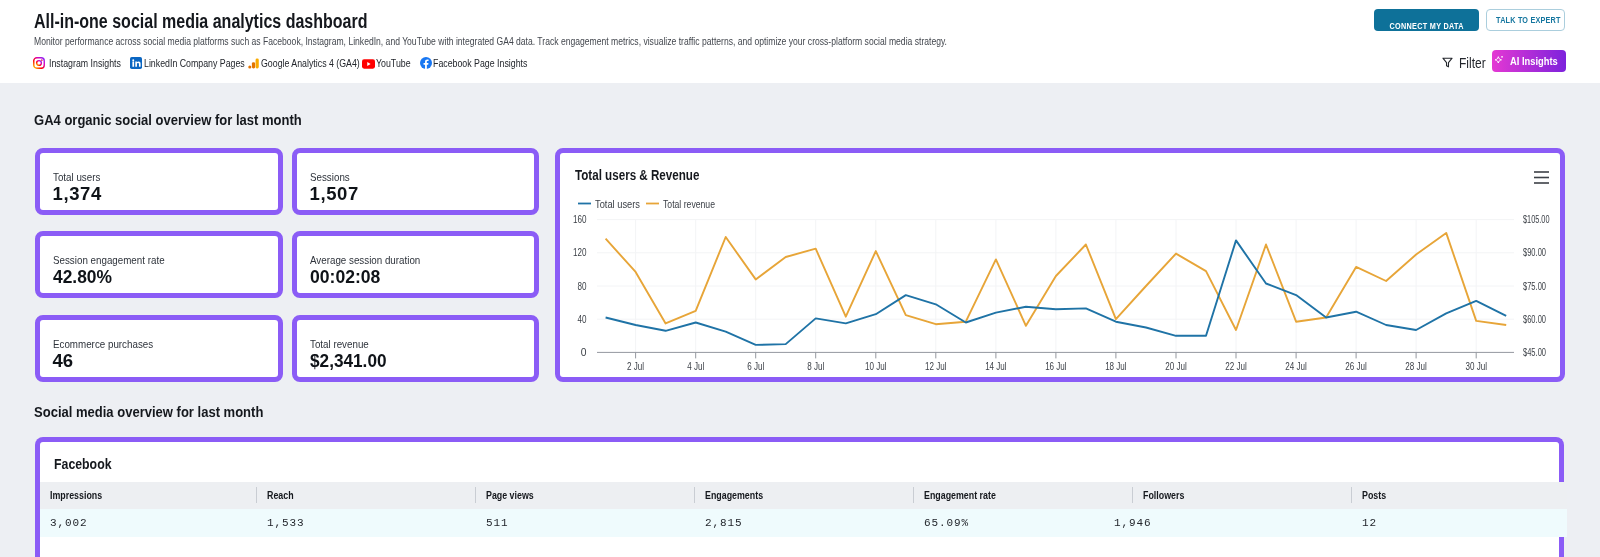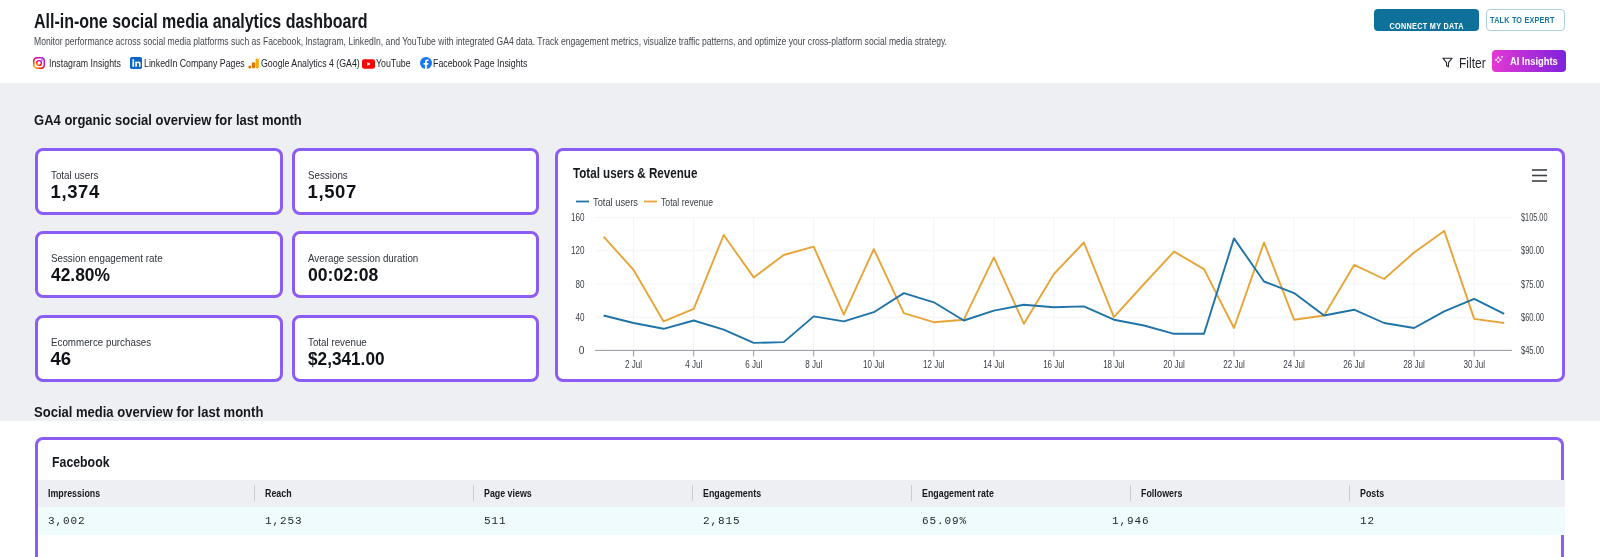--- a/index.html
+++ b/index.html
@@ -1,26 +1,26 @@
 <!DOCTYPE html>
 <html><head>
 <meta charset="utf-8">
 <style>
 * { margin:0; padding:0; box-sizing:border-box; }
 html,body { width:1600px; height:557px; font-family:"Liberation Sans",sans-serif; background:#fff; overflow:hidden; }
 #header { position:absolute; top:0; left:0; width:1600px; height:83px; background:#fff; }
-#content { position:absolute; top:83px; left:0; width:1600px; height:338px; background:#edeff3; }
-.card { position:absolute; background:#fff; border-radius:8px; border:3px solid #8b5cf6; }
+#content { position:absolute; top:83px; left:0; width:1600px; height:474px; background:#edeff3; }
+.card { position:absolute; background:#fff; border-radius:8px; border:5px solid #8b5cf6; }
 .nx { display:inline-block; transform-origin:0 50%; white-space:nowrap; }
 h1.title { position:absolute; left:34px; top:10px; font-size:20px; font-weight:700; color:#15181d; white-space:nowrap; transform:scaleX(0.80); transform-origin:0 50%; }
 .subtitle { position:absolute; left:34px; top:35px; font-size:10.8px; color:#43474e; white-space:nowrap; transform:scaleX(0.795); transform-origin:0 50%; }
 .picon { position:absolute; top:57px; }
 .plabel { position:absolute; top:57px; font-size:11px; color:#23262c; line-height:13px; white-space:nowrap; transform-origin:0 50%; }
 .btn1 { position:absolute; left:1374px; top:9px; width:105px; height:22px; background:#0e7199; color:#fff; font-weight:700; font-size:9.3px; letter-spacing:0.4px; border-radius:4px; display:flex; align-items:flex-end; justify-content:center; white-space:nowrap; }
-.btn2 { position:absolute; left:1486px; top:9px; width:79px; height:22px; background:#fff; color:#15769f; font-weight:700; font-size:9.3px; letter-spacing:0.25px; border:1px solid #abcedd; border-radius:4px; display:flex; align-items:center; justify-content:flex-end; white-space:nowrap; }
+.btn2 { position:absolute; left:1486px; top:9px; width:79px; height:22px; background:#fff; color:#15769f; font-weight:700; font-size:9.3px; letter-spacing:0.25px; border:1px solid #abcedd; border-radius:4px; display:flex; align-items:center; justify-content:flex-start; white-space:nowrap; }
 .bsq { display:inline-block; transform:scaleX(0.78); transform-origin:50% 50%; }
 .filter { position:absolute; left:1441px; top:54px; display:flex; align-items:center; gap:5px; font-size:15px; color:#23262c; }
 .aibtn { position:absolute; left:1492px; top:50px; width:74px; height:22px; border-radius:4px; background:linear-gradient(90deg,#e438d3,#7d22dc); color:#fff; font-weight:700; font-size:11px; display:flex; align-items:center; justify-content:center; gap:4px; white-space:nowrap; }
 .sech { position:absolute; left:34px; font-size:15.5px; font-weight:700; color:#15181d; white-space:nowrap; transform:scaleX(0.84); transform-origin:0 50%; }
 .statlabel { position:absolute; left:12.5px; top:18px; font-size:11px; color:#2e333b; line-height:13px; white-space:nowrap; transform:scaleX(0.89); transform-origin:0 50%; }
 .statval { position:absolute; left:12.5px; top:32px; font-size:18.5px; font-weight:700; color:#0f1318; line-height:18px; white-space:nowrap; transform-origin:0 50%; }
 #chartcard { left:555px; top:65px; width:1010px; height:234px; }
 .ctitle { position:absolute; left:15px; top:14px; font-size:14px; font-weight:700; color:#15181d; white-space:nowrap; transform:scaleX(0.83); transform-origin:0 50%; }
 #fbcard { left:35px; top:354px; width:1529px; height:120px; border-radius:8px 8px 0 0; border-bottom:none; }
 .fbtitle { position:absolute; left:14px; top:14px; font-size:14.5px; font-weight:700; color:#15181d; transform:scaleX(0.85); transform-origin:0 50%; }
@@ -217,21 +217,21 @@
         <div class="th" style="left:665px;">Engagements</div>
       <div class="sep" style="left:873px;"></div>
         <div class="th" style="left:884px;">Engagement rate</div>
       <div class="sep" style="left:1092px;"></div>
         <div class="th" style="left:1103px;">Followers</div>
       <div class="sep" style="left:1311px;"></div>
         <div class="th" style="left:1322px;">Posts</div>
     </div>
     <div class="trow">
       <div class="td" style="left:10px;">3,002</div>
-      <div class="td" style="left:227px;">1,253</div>
+      <div class="td" style="left:227px;">1,533</div>
       <div class="td" style="left:446px;">511</div>
       <div class="td" style="left:665px;">2,815</div>
       <div class="td" style="left:884px;">65.09%</div>
       <div class="td" style="left:1074px;">1,946</div>
       <div class="td" style="left:1322px;">12</div>
     </div>
   </div>
 </div>
 
 </body></html>

